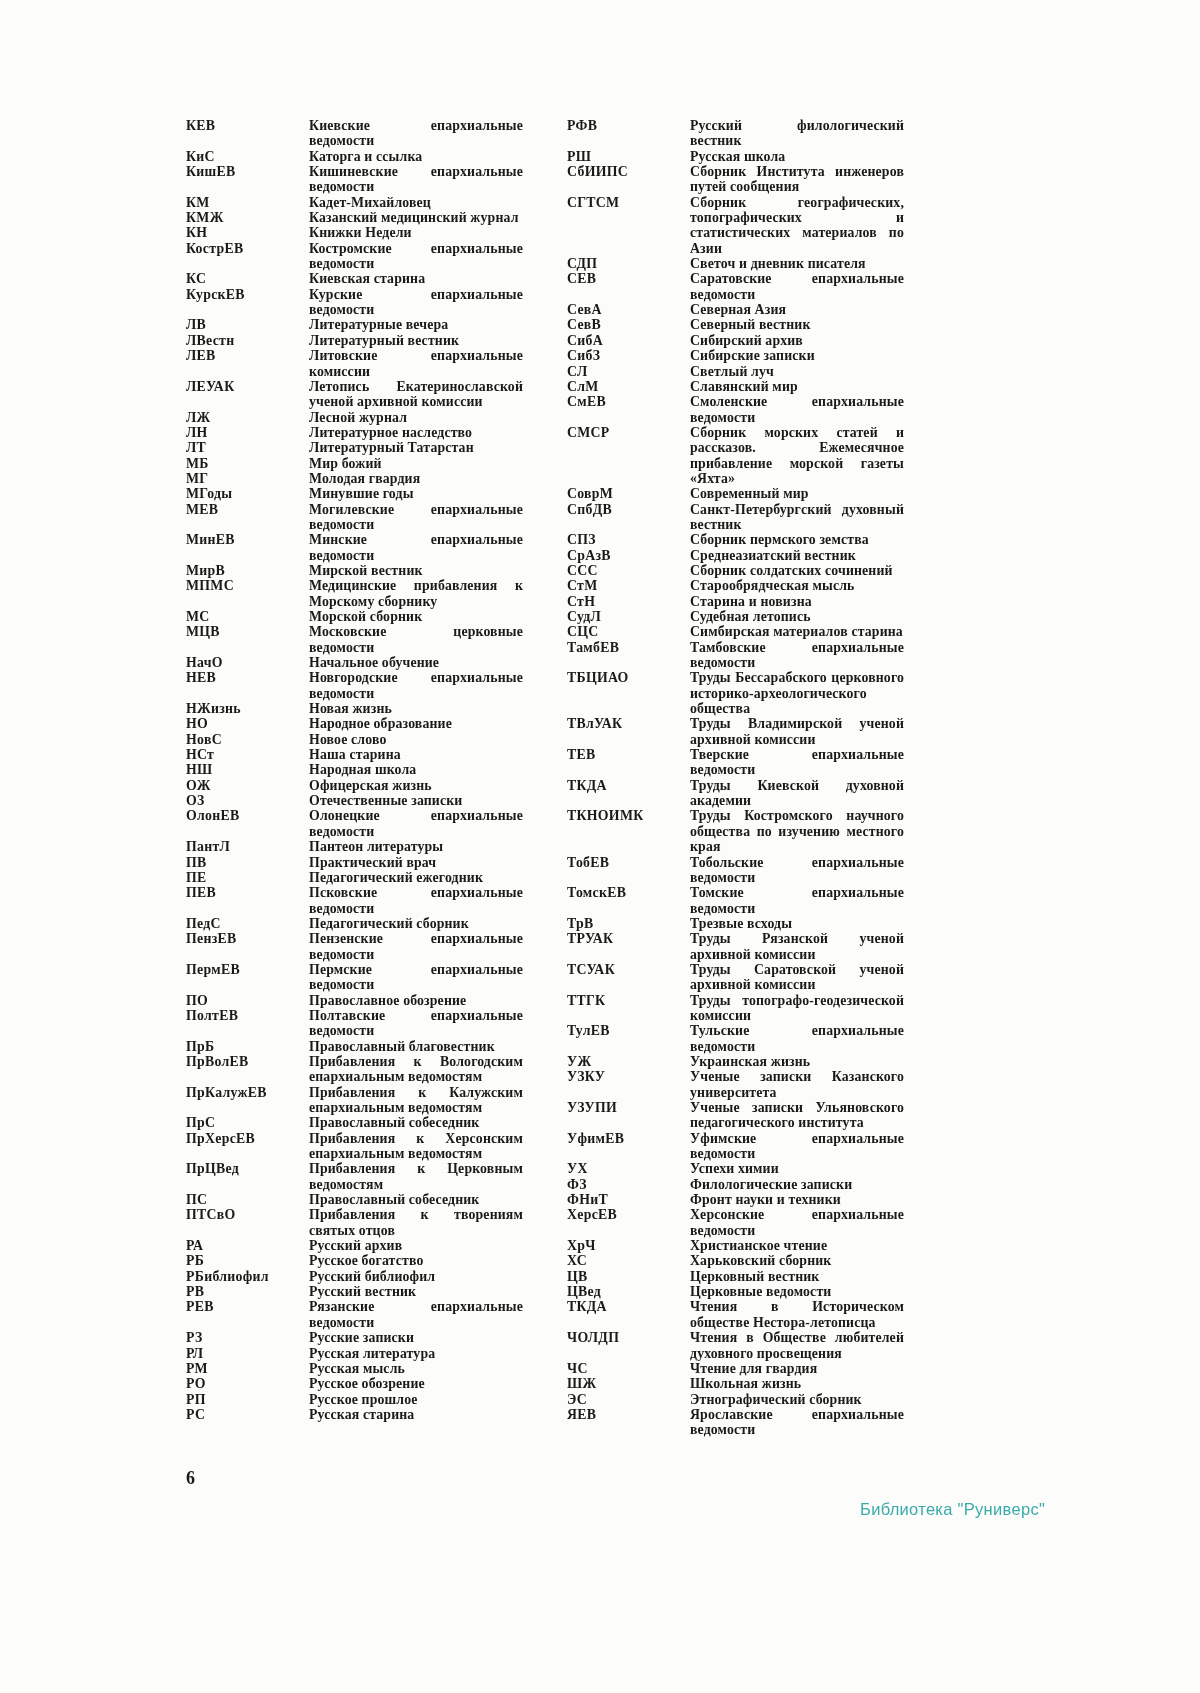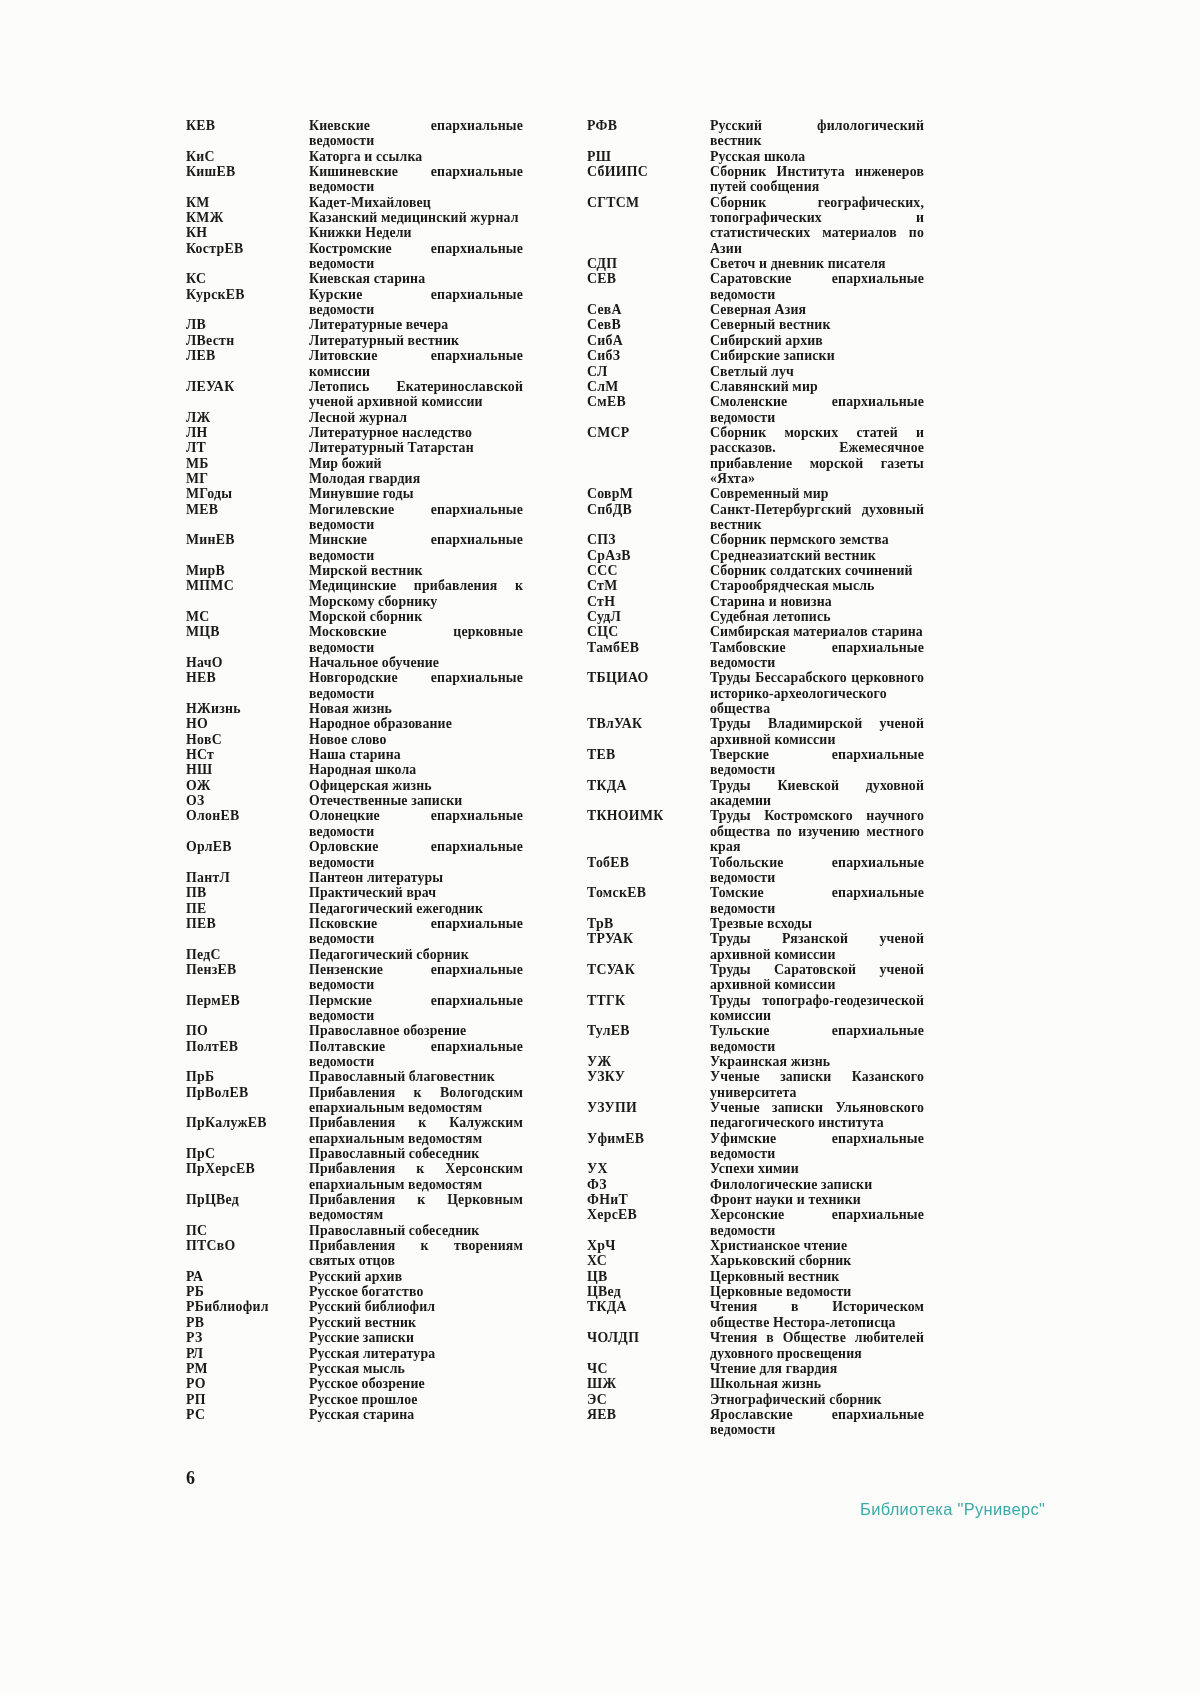--- a/index.html
+++ b/index.html
@@ -15,21 +15,21 @@
     inset: 0;
     background: #fcfcfa;
     overflow: hidden;
   }
   .columns {
     position: absolute;
     left: 186px;
     top: 118px;
     width: 752px;
     display: flex;
-    gap: 64px;
+    gap: 44px;
   }
   .col {
     width: 337px;
     flex: 0 0 337px;
   }
   .entry {
     display: flex;
     align-items: flex-start;
   }
   .abbr {
@@ -208,24 +208,20 @@
         </div>
         <div class="entry">
           <span class="abbr">ОЗ</span>
           <span class="def">Отечественные записки</span>
         </div>
         <div class="entry">
           <span class="abbr">ОлонЕВ</span>
           <span class="def">Олонецкие епархиальные ведомости</span>
         </div>
         <div class="entry">
-          <span class="abbr">ОрлЕВ</span>
-          <span class="def">Орловские епархиальные ведомости</span>
-        </div>
-        <div class="entry">
           <span class="abbr">ПантЛ</span>
           <span class="def">Пантеон литературы</span>
         </div>
         <div class="entry">
           <span class="abbr">ПВ</span>
           <span class="def">Практический врач</span>
         </div>
         <div class="entry">
           <span class="abbr">ПЕ</span>
           <span class="def">Педагогический ежегодник</span>
@@ -294,20 +290,24 @@
           <span class="abbr">РБ</span>
           <span class="def">Русское богатство</span>
         </div>
         <div class="entry">
           <span class="abbr">РБиблиофил</span>
           <span class="def">Русский библиофил</span>
         </div>
         <div class="entry">
           <span class="abbr">РВ</span>
           <span class="def">Русский вестник</span>
+        </div>
+        <div class="entry">
+          <span class="abbr">РЕВ</span>
+          <span class="def">Рязанские епархиальные ведомости</span>
         </div>
         <div class="entry">
           <span class="abbr">РЗ</span>
           <span class="def">Русские записки</span>
         </div>
         <div class="entry">
           <span class="abbr">РЛ</span>
           <span class="def">Русская литература</span>
         </div>
         <div class="entry">

